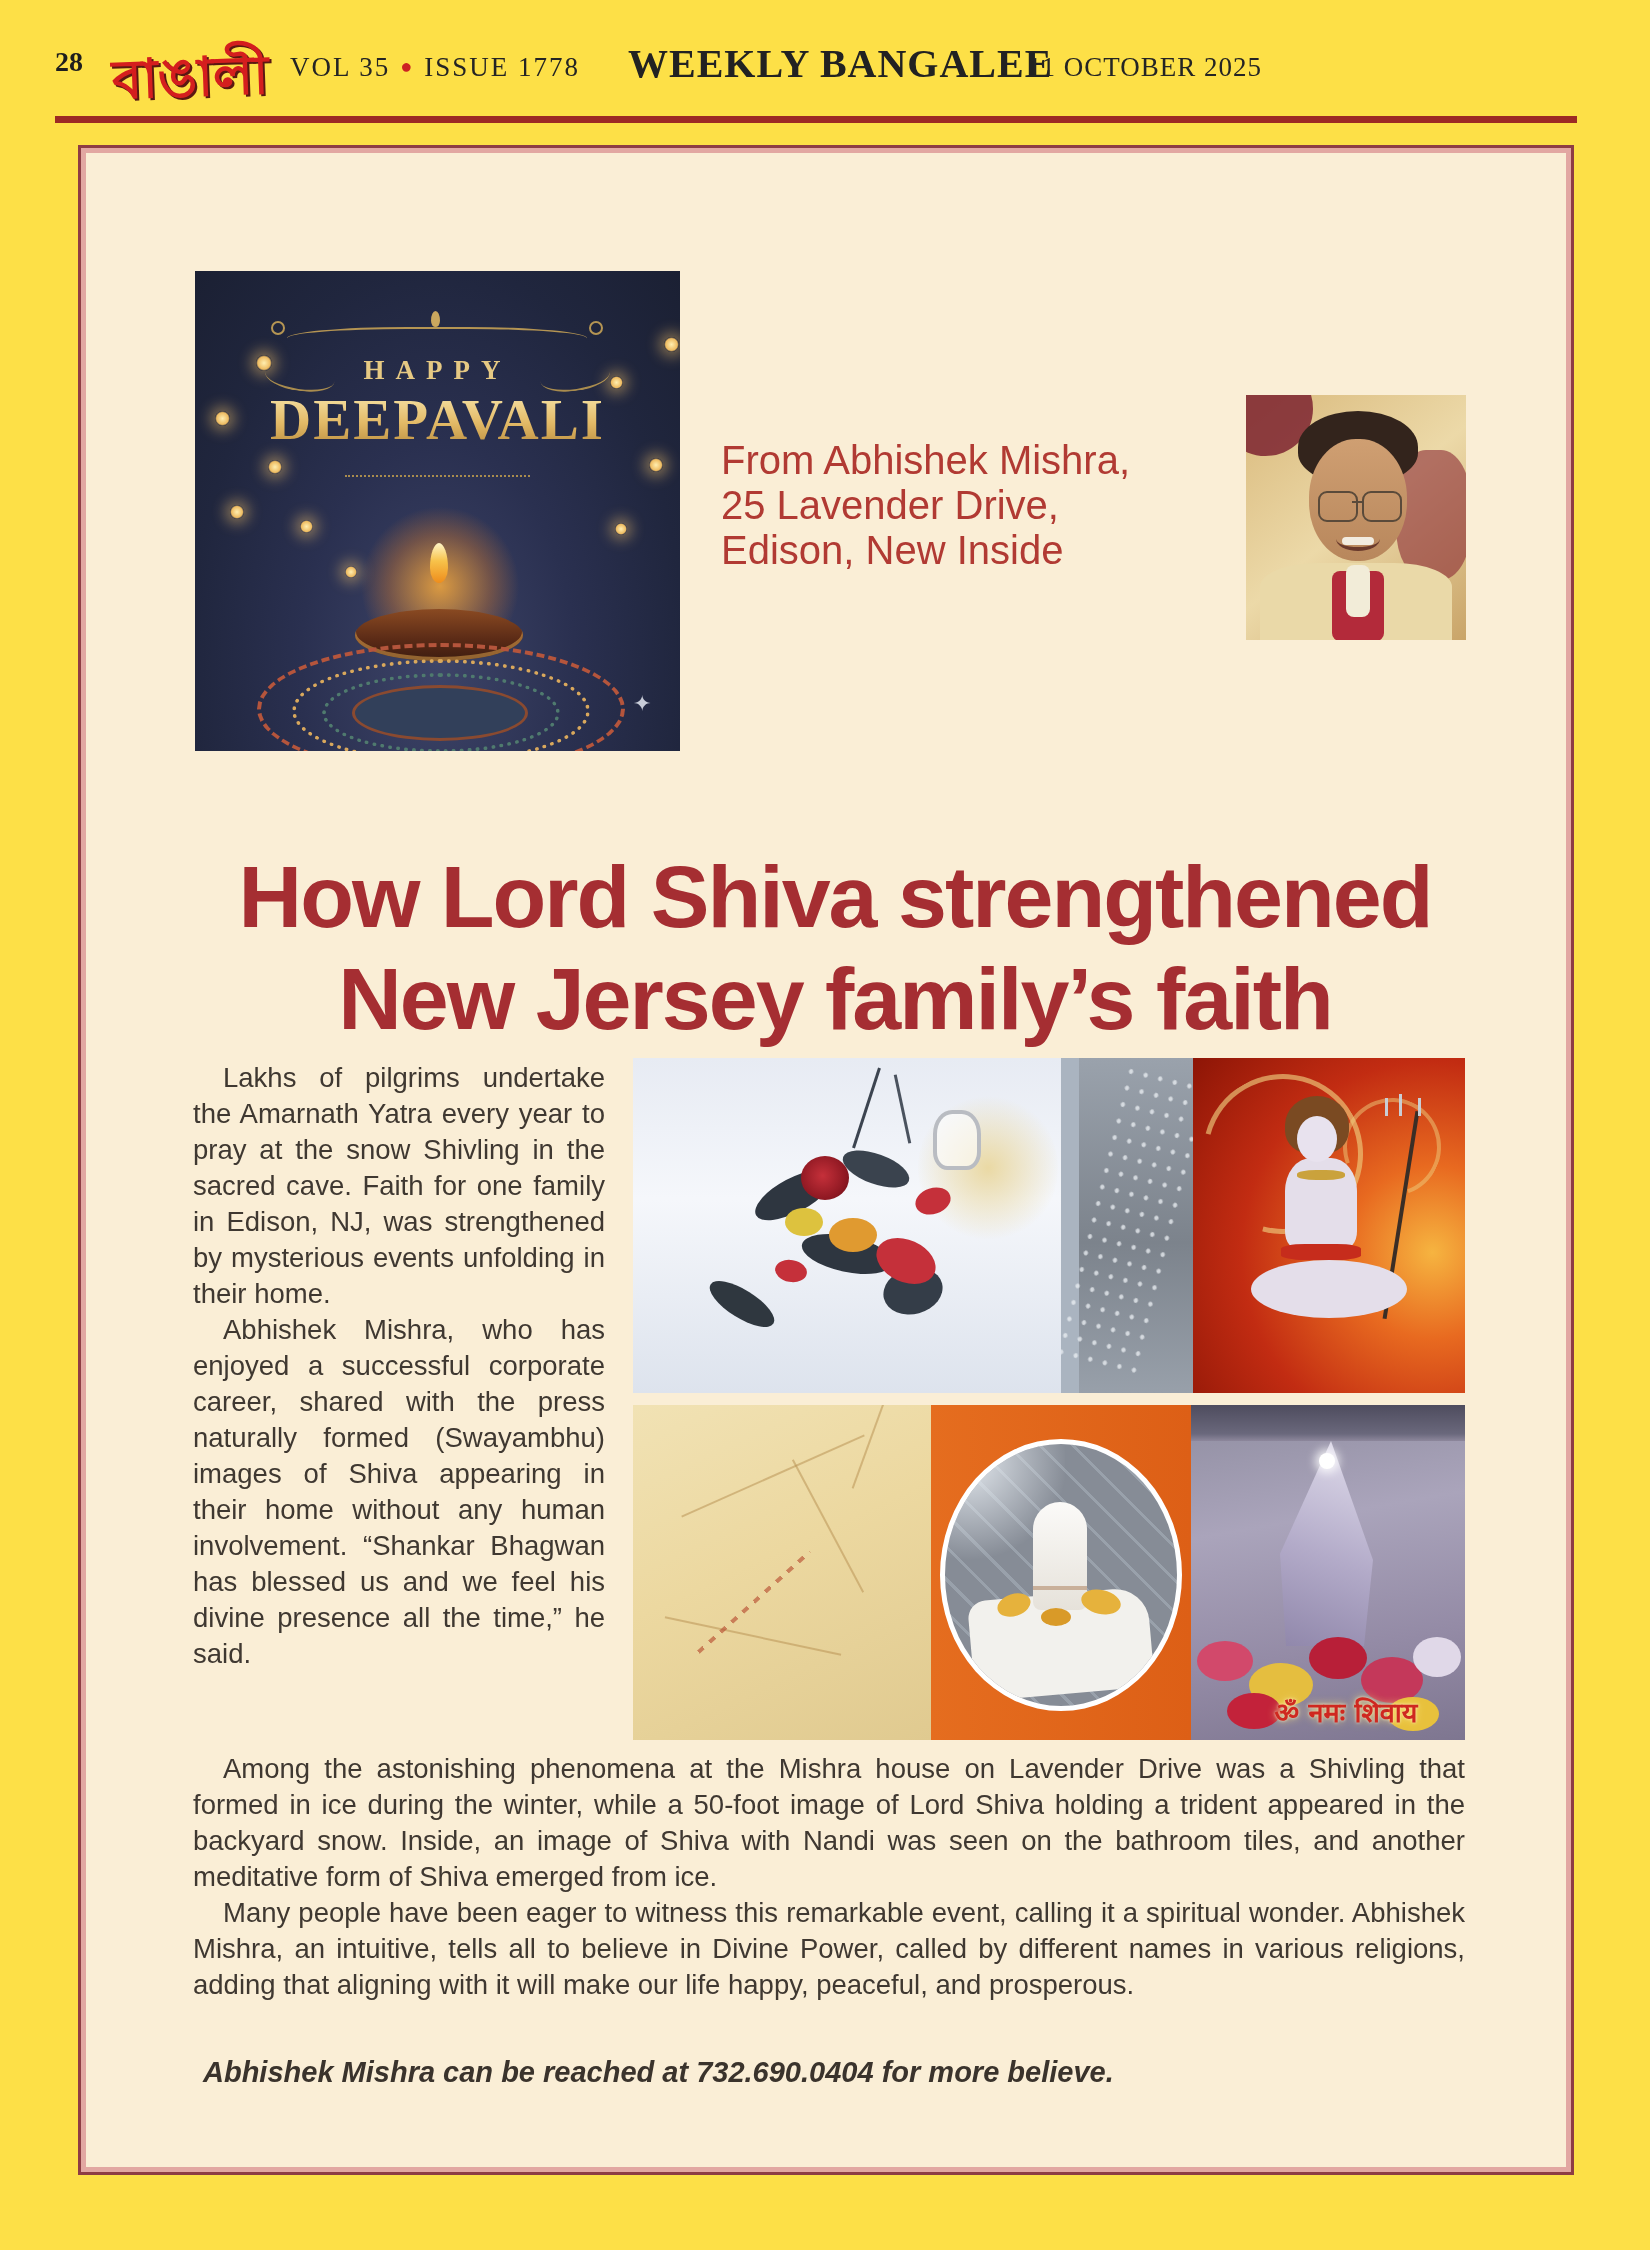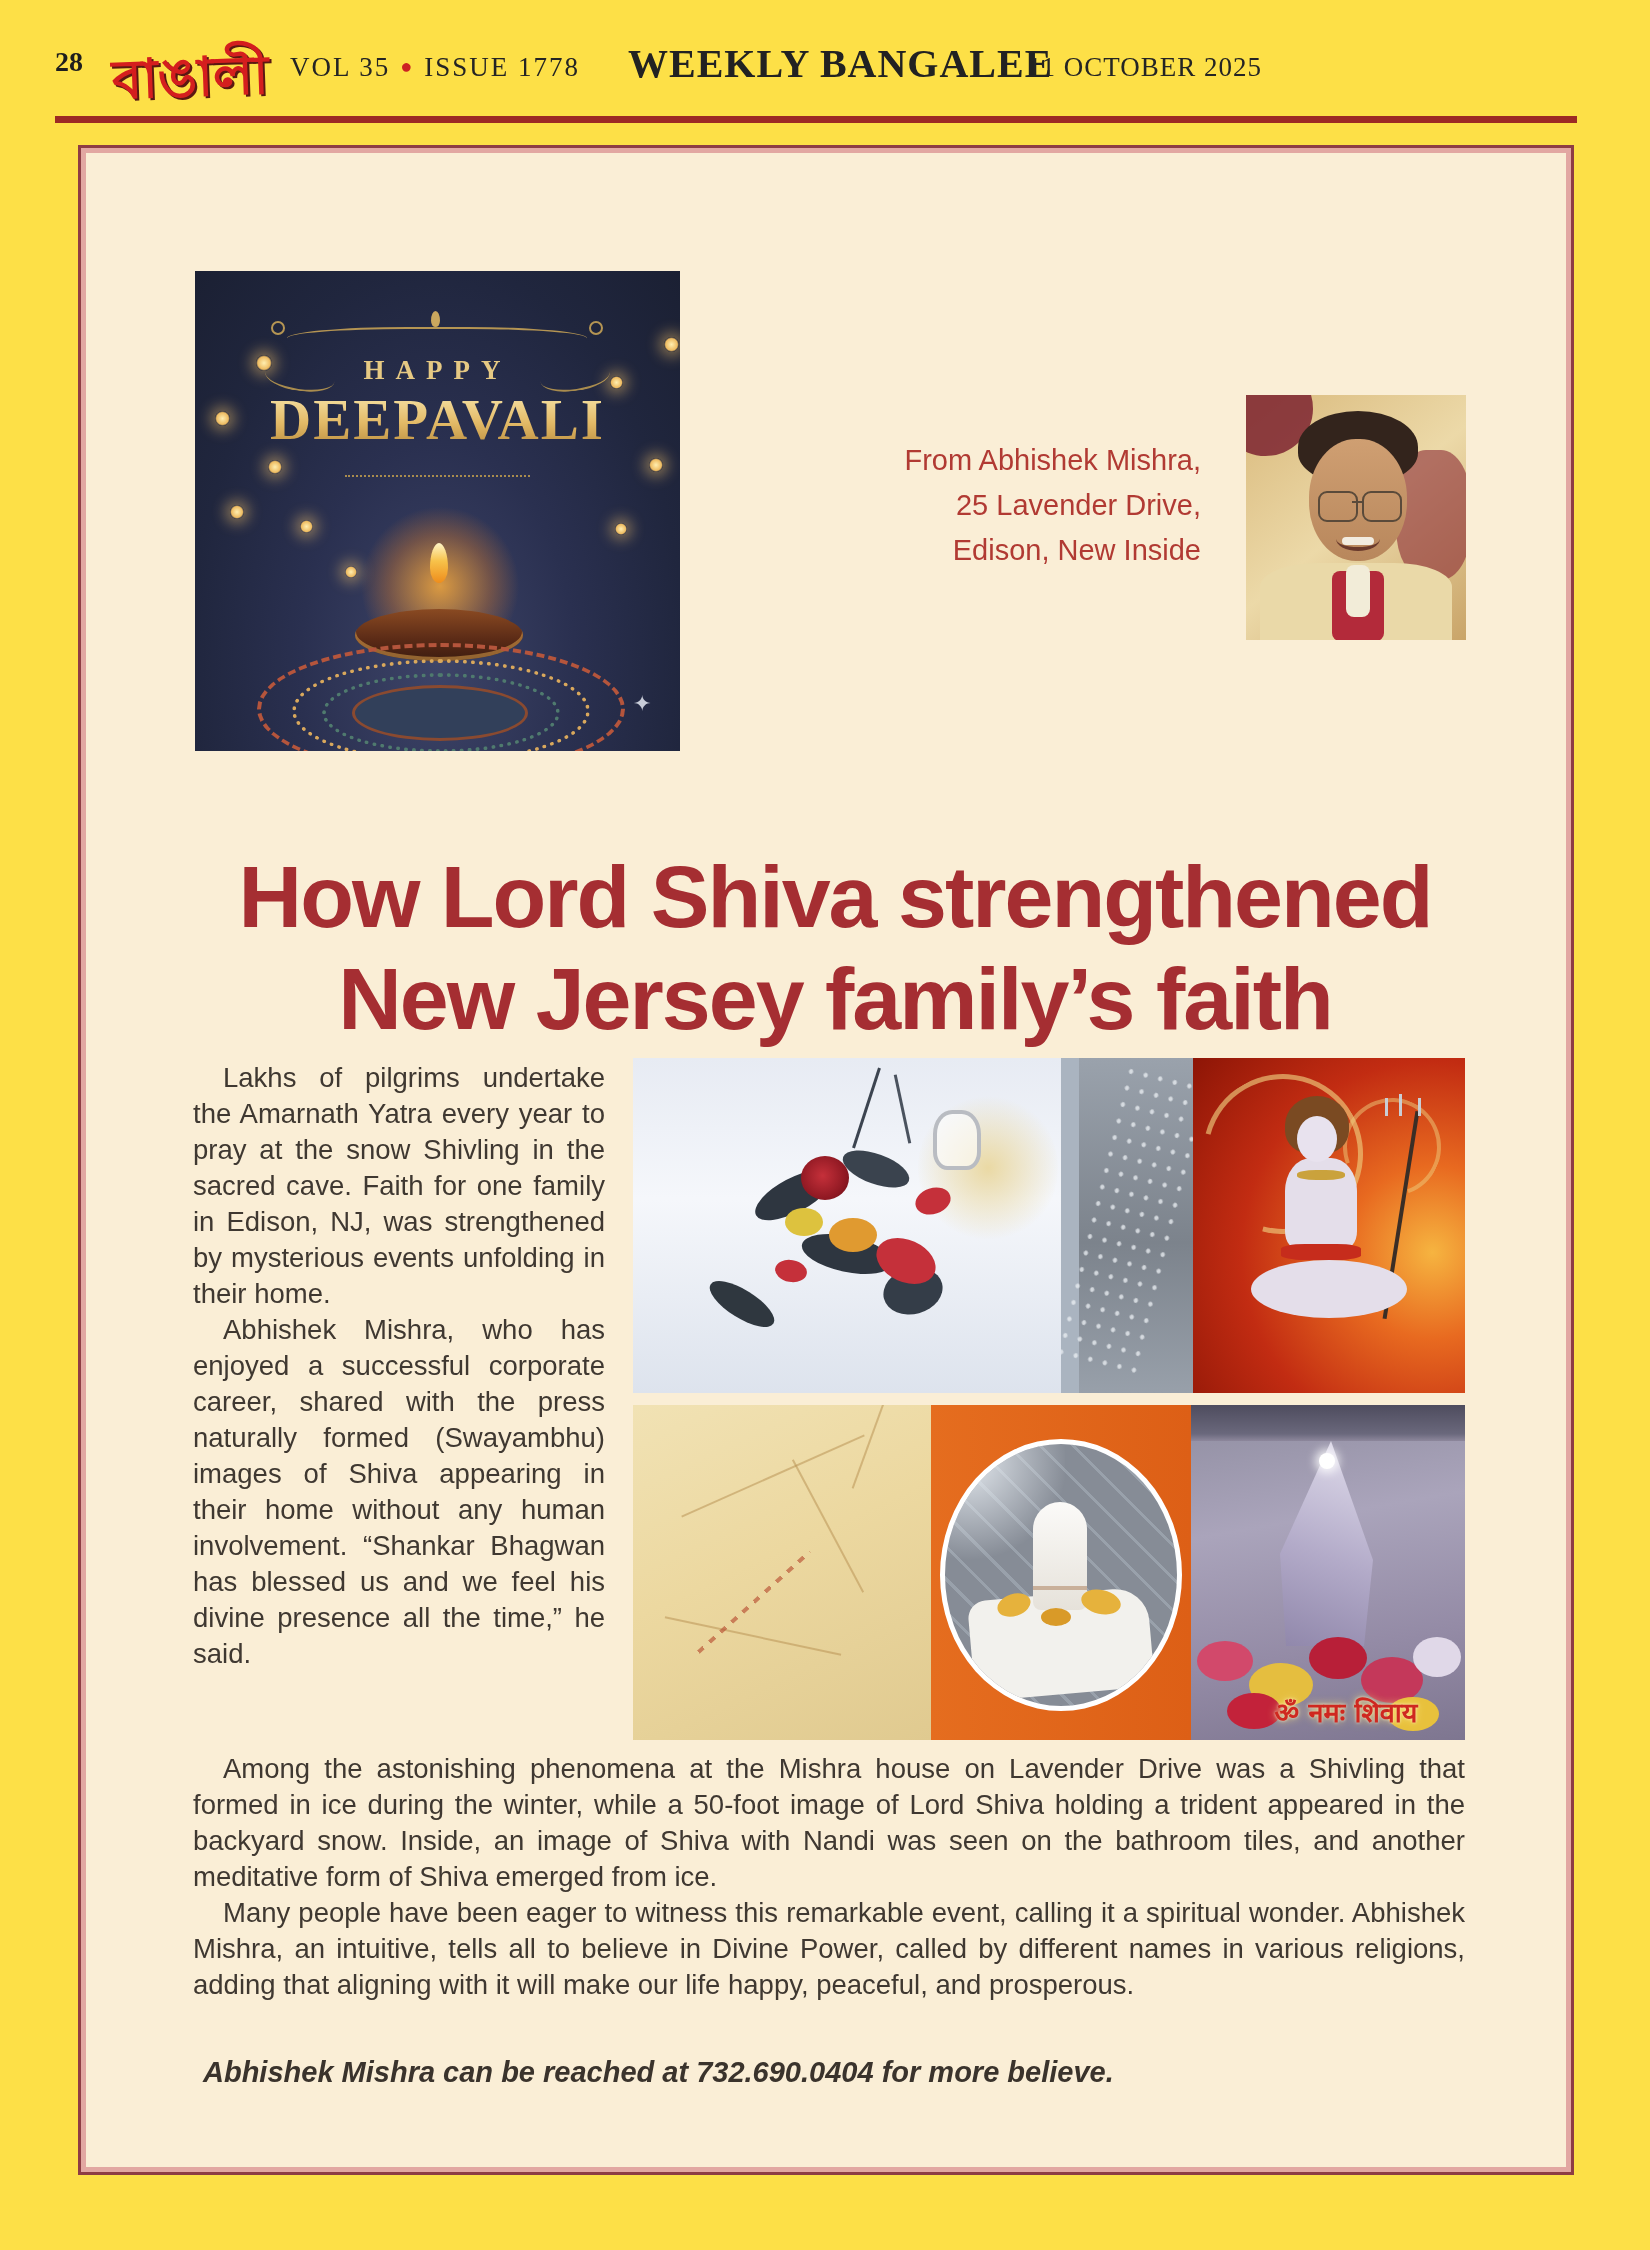--- a/index.html
+++ b/index.html
@@ -58,22 +58,22 @@
     background:linear-gradient(180deg,#8a4a22 0%,#5a2a16 60%,#3c1c10 100%);
     border-radius:50%;box-shadow:0 -3px 0 1px rgba(230,170,80,0.5) inset;}
   .ring{position:absolute;border-radius:50%;}
   .card .r1{left:62px;top:372px;width:360px;height:124px;border:4px dashed #b5553c;}
   .card .r2{left:97px;top:388px;width:290px;height:96px;border:4px dotted #d9a85c;}
   .card .r3{left:127px;top:402px;width:230px;height:72px;border:4px dotted #4f7a6e;}
   .card .r4{left:157px;top:414px;width:170px;height:50px;background:#32405a;border:3px solid #8a4a30;}
   .card .sparkle{position:absolute;left:438px;top:420px;color:#c8ccd8;font-size:22px;}
 
   
-  .dedication{position:absolute;left:640px;top:290px;width:480px;text-align:right;
-    font-size:29px;line-height:45px;color:#b13a33;}
+  .dedication{position:absolute;left:640px;top:290px;width:480px;text-align:left;
+    font-size:40px;line-height:45px;color:#b13a33;}
 
   
   .portrait{position:absolute;left:1165px;top:247px;width:220px;height:245px;overflow:hidden;
     background:linear-gradient(140deg,#d9b97c 0%,#ecd9a8 50%,#c9a468 100%);}
   .portrait .arc-l{position:absolute;left:-28px;top:-34px;width:95px;height:95px;border-radius:50%;
     background:#7c2330;opacity:.85;}
   .portrait .arc-r{position:absolute;left:150px;top:55px;width:75px;height:130px;border-radius:40%;
     background:#8a2a34;opacity:.6;}
   .portrait .hair{position:absolute;left:52px;top:16px;width:120px;height:72px;background:#33241c;
     border-radius:50% 50% 42% 42%;}

